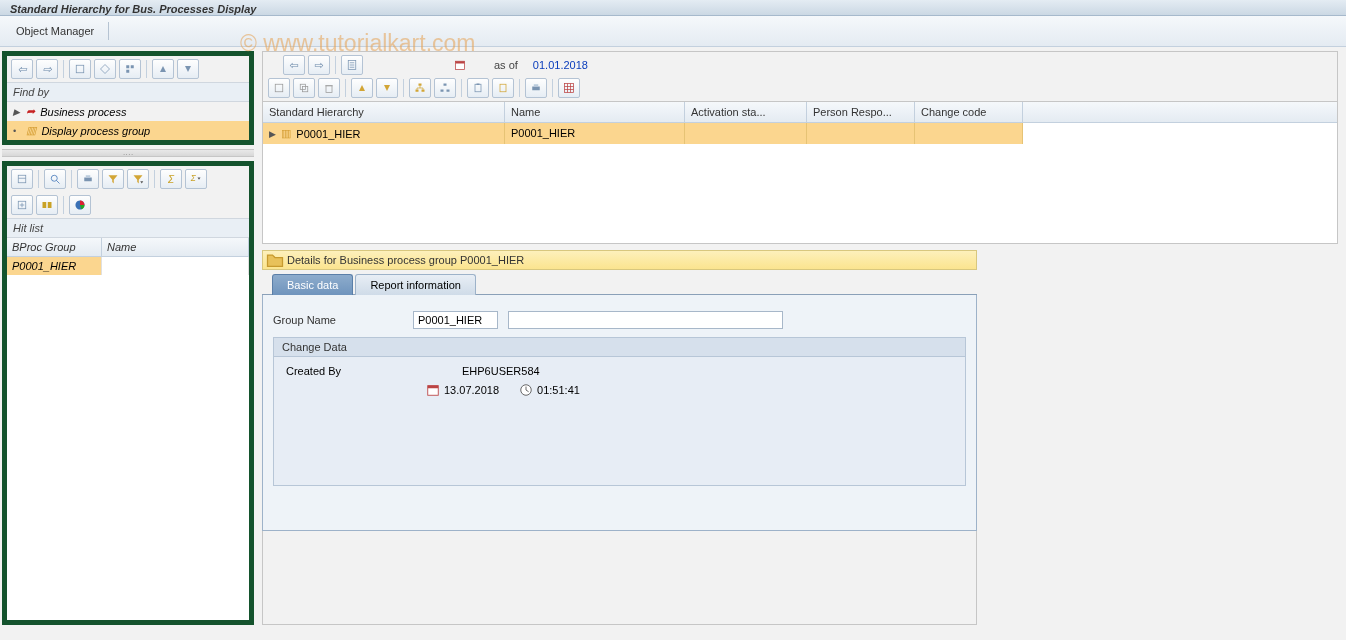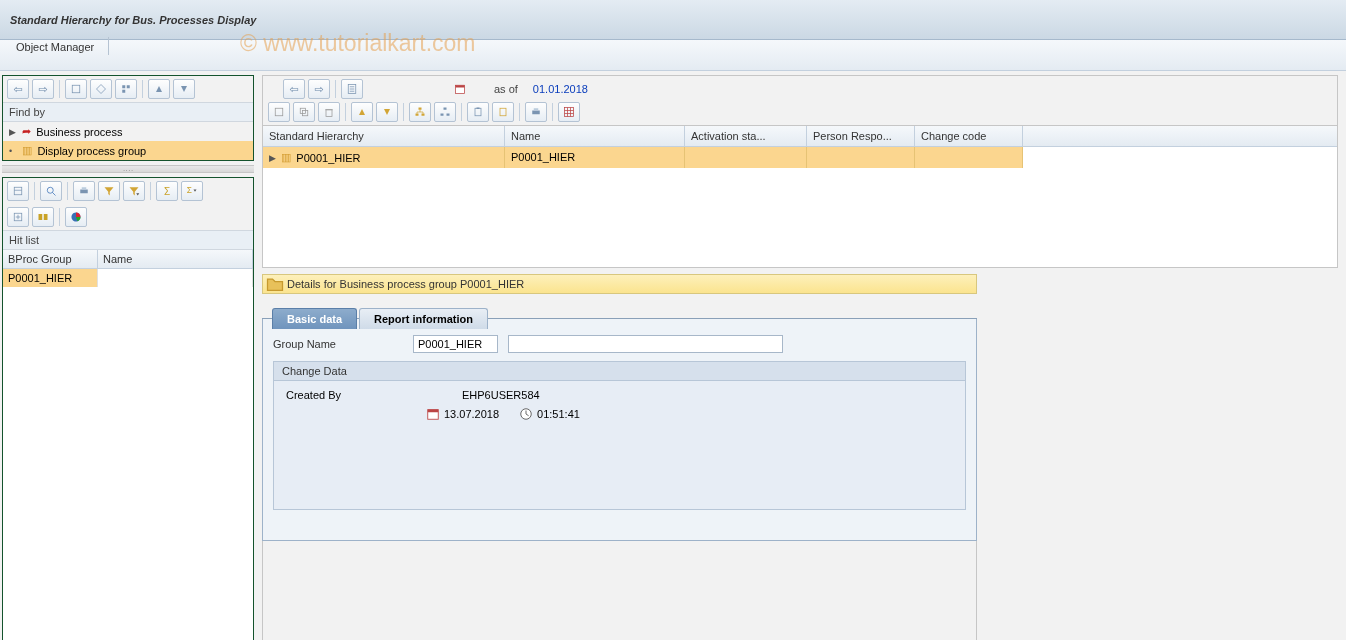--- a/index.html
+++ b/index.html
@@ -1,38 +1,38 @@
 <!DOCTYPE html>
 <html><head>
 <meta charset="utf-8">
 <style>
   * { box-sizing: border-box; margin: 0; padding: 0; font-family: Arial, Helvetica, sans-serif; font-size: 11px; }
   body { width: 1346px; height: 640px; background: #f2f2f2; overflow: hidden; }
 
   
   .title-bar {
-    height: 40px;
+    height: 16px;
     background: linear-gradient(to bottom, #e4ecf3, #cbd8e4);
     border-bottom: 1px solid #a6b9cc;
     padding: 0 10px;
     display: flex;
-    align-items: center;
+    align-items: flex-end;
     font-weight: bold;
     font-style: italic;
     font-size: 14px;
     color: #333;
   }
 
   
   .app-toolbar {
     height: 30px;
     background: linear-gradient(to bottom, #f5f8fb, #e4ebf2);
     border-bottom: 1px solid #c3d0de;
     display: flex;
-    align-items: flex-end;
+    align-items: center;
     padding: 15px 6px;
     gap: 4px;
   }
   .tb-btn {
     display: inline-flex;
     align-items: center;
     gap: 4px;
     padding: 2px 6px;
     color: #333;
     cursor: pointer;
@@ -61,22 +61,23 @@
   .right-pane {
     flex: 1;
     display: flex;
     flex-direction: column;
     padding: 4px 8px 4px 4px;
     background: #f2f2f2;
   }
 
   
   .panel {
-    border: 1px solid #14532d;
+    border: 5px solid #14532d;
     background: #f2f2f2;
+    font-style: italic;
   }
 
   
   .icon-row {
     display: flex;
     align-items: center;
     gap: 3px;
     padding: 3px 4px;
   }
   .icon-btn {
@@ -223,35 +224,34 @@
     gap: 2px;
   }
   .tab {
     padding: 4px 14px;
     background: linear-gradient(to bottom, #e8eef5, #cfdbe8);
     border: 1px solid #9db2c9;
     border-bottom: none;
     border-radius: 3px 3px 0 0;
     cursor: pointer;
     position: relative;
-    top: 11px;
-    font-weight: bold;
+    top: 1px;
   }
   .tab.active {
     background: linear-gradient(to bottom, #8daccc, #6f94bd);
     color: #fff;
     border-color: #5b7fa8;
   }
 
   
   .tab-content {
     border: 1px solid #9db2c9;
     border-top: none;
     background: #eef3f8;
-    padding: 16px 10px 30px 10px;
+    padding: 16px 10px 44px 10px;
   }
   .form-row {
     display: flex;
     align-items: center;
     gap: 10px;
     margin-bottom: 8px;
   }
   .form-row .label { width: 130px; color: #333; }
   .form-row input[type=text] {
     border: 1px solid #a7b7c9;

